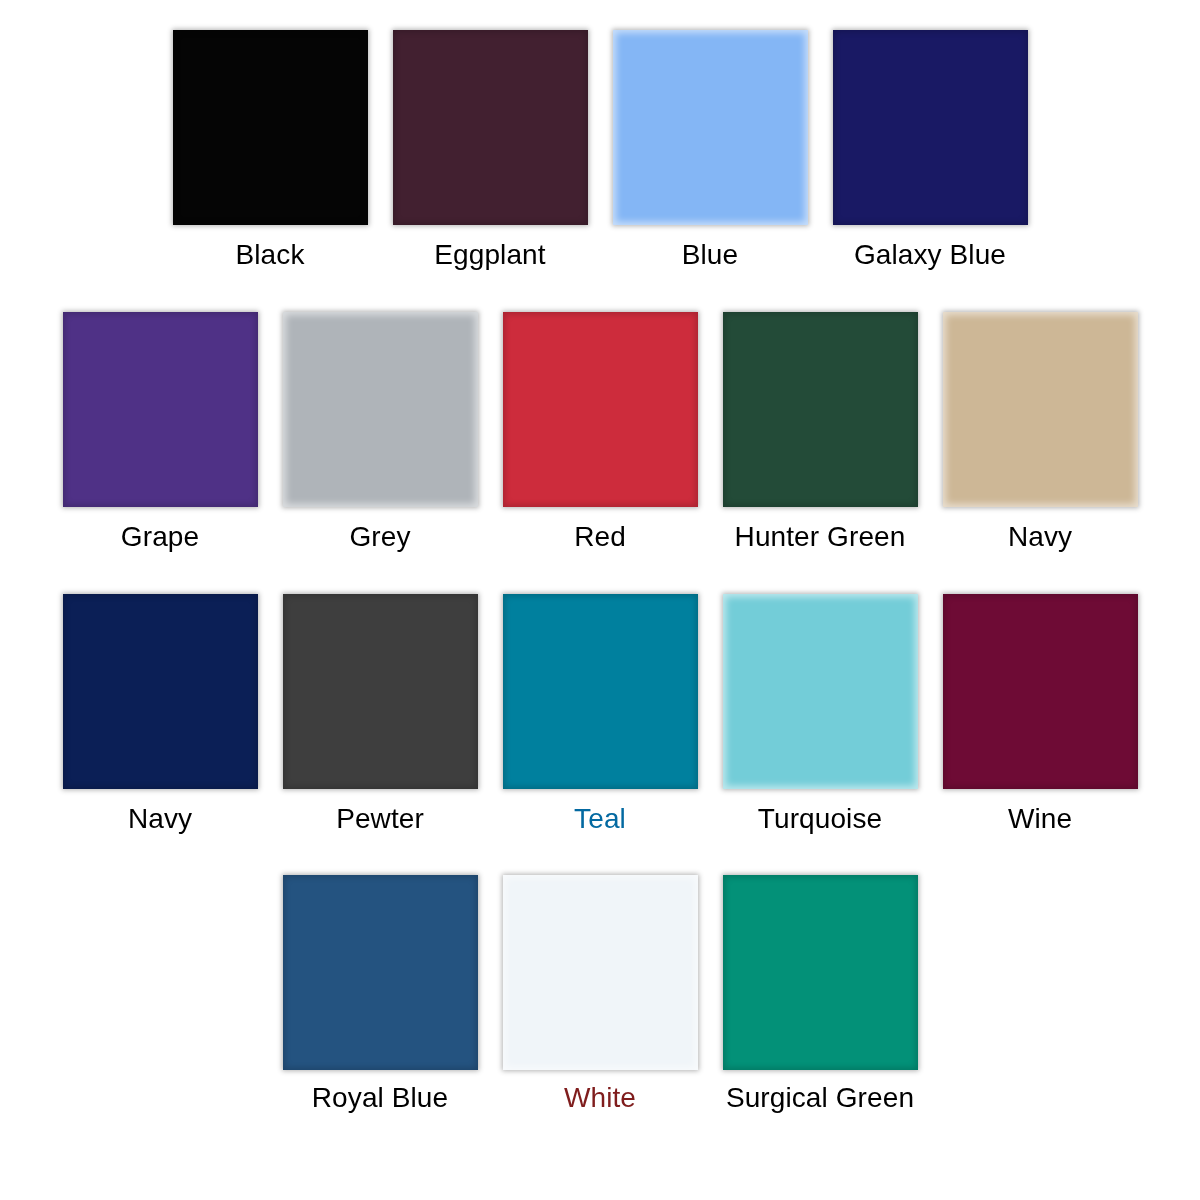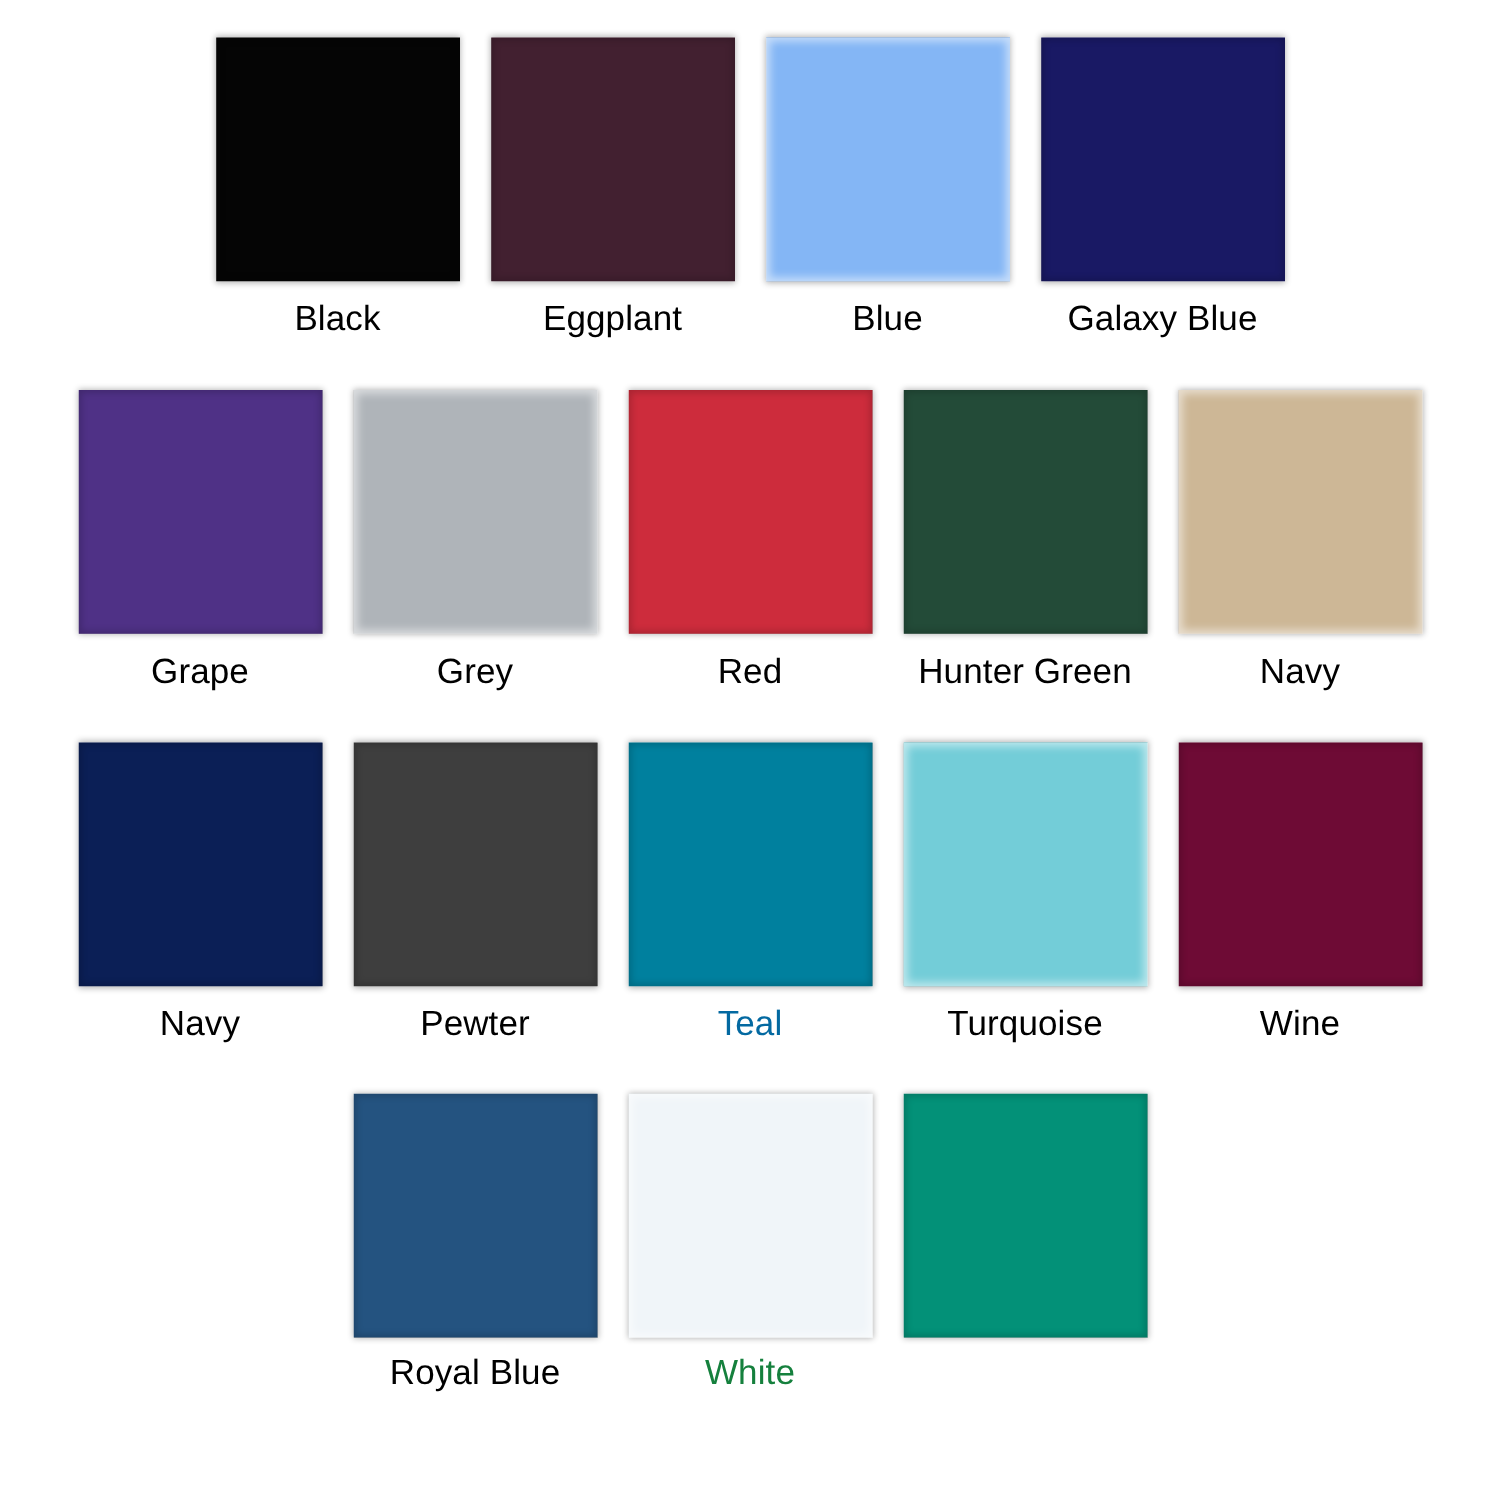--- a/index.html
+++ b/index.html
@@ -145,19 +145,20 @@
         <div class="swatch-label" style="color: rgb(0, 0, 0);">Wine</div>
       </div>
     </div>
     <div class="swatch-row row-3">
       <div class="swatch-cell">
         <div class="swatch-chip" style="background: rgb(36, 83, 128);"></div>
         <div class="swatch-label" style="color: rgb(0, 0, 0);">Royal Blue</div>
       </div>
       <div class="swatch-cell">
         <div class="swatch-chip light-chip" style="background: rgb(240, 245, 249);"></div>
-        <div class="swatch-label" style="color: #15803d;">White</div>
+        <div class="swatch-label" style="color: #7f1d1d;">White</div>
       </div>
       <div class="swatch-cell">
         <div class="swatch-chip" style="background: rgb(3, 145, 120);"></div>
+        <div class="swatch-label" style="color: rgb(0, 0, 0);">Surgical Green</div>
       </div>
     </div>
   </div>
 
 </body></html>

